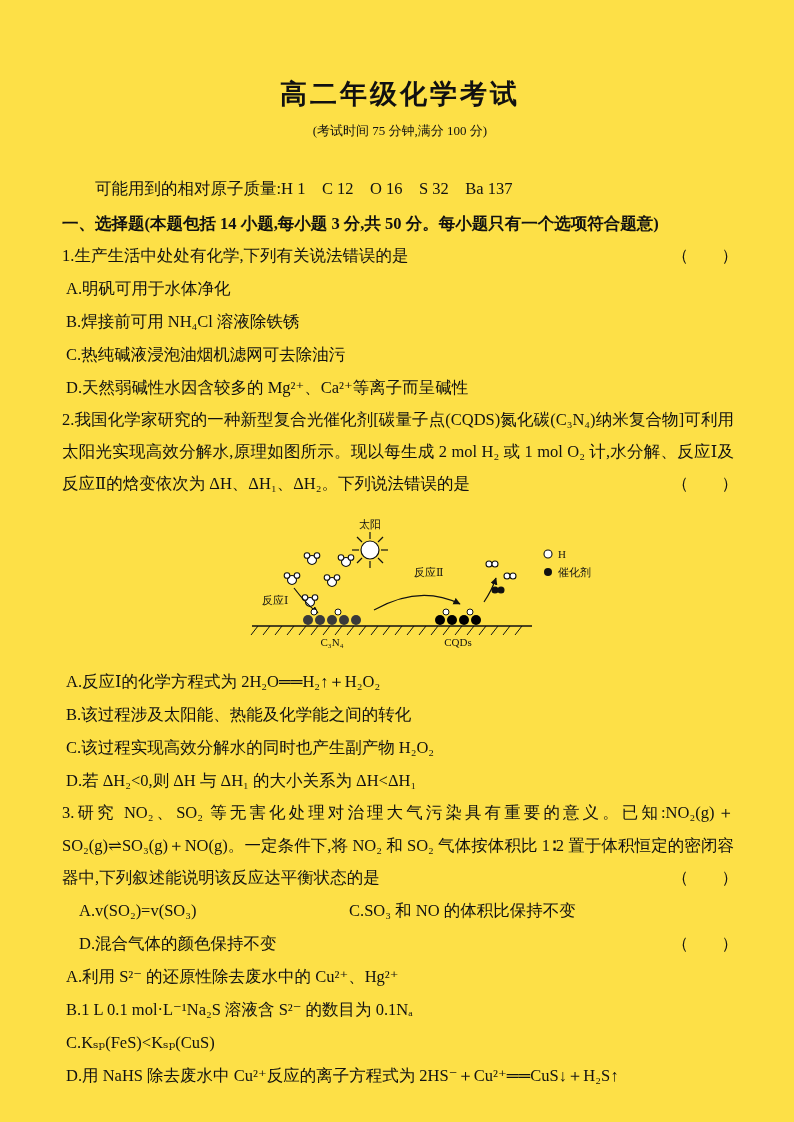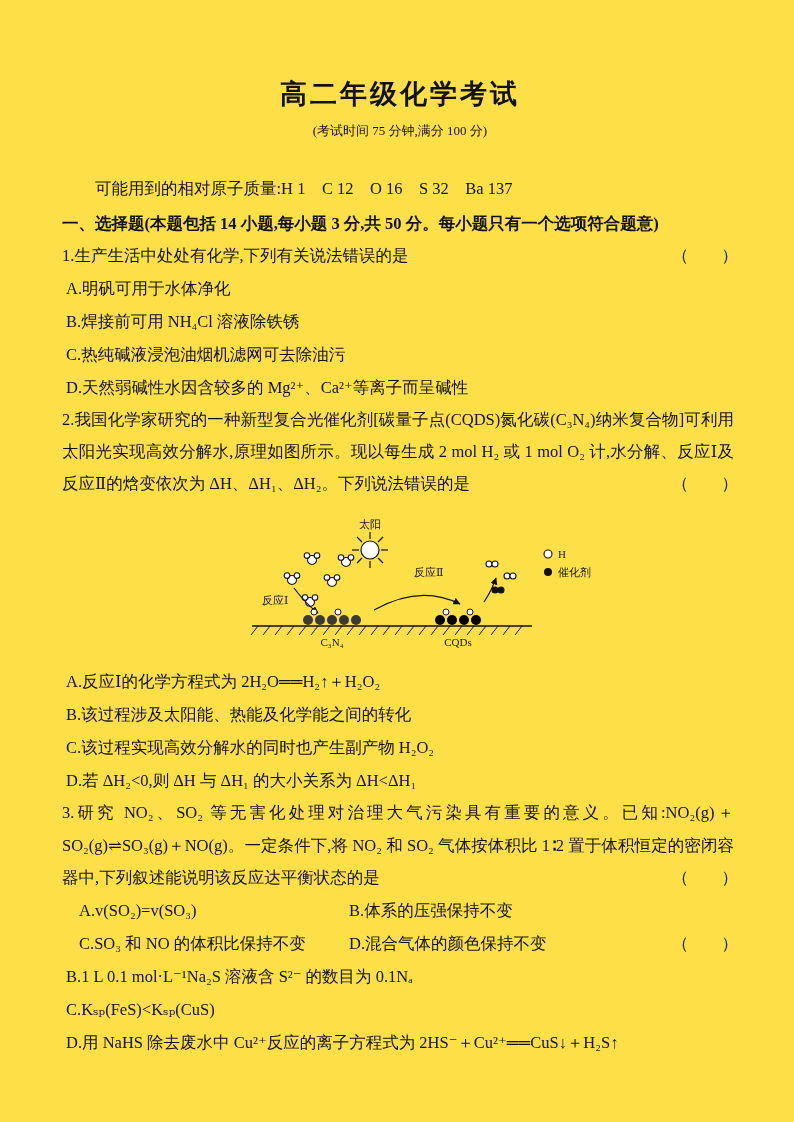--- a/index.html
+++ b/index.html
@@ -166,26 +166,26 @@
     <p class="option">A.反应Ⅰ的化学方程式为 2H₂O══H₂↑＋H₂O₂</p>
     <p class="option">B.该过程涉及太阳能、热能及化学能之间的转化</p>
     <p class="option">C.该过程实现高效分解水的同时也产生副产物 H₂O₂</p>
     <p class="option">D.若 ΔH₂&lt;0,则 ΔH 与 ΔH₁ 的大小关系为 ΔH&lt;ΔH₁</p>
   </div>
 
   <div>
     <p class="stem"><span>3.研究 NO₂、SO₂ 等无害化处理对治理大气污染具有重要的意义。已知:NO₂(g)＋SO₂(g)⇌SO₃(g)＋NO(g)。一定条件下,将 NO₂ 和 SO₂ 气体按体积比 1∶2 置于体积恒定的密闭容器中,下列叙述能说明该反应达平衡状态的是</span><span class="bracket">（　　）</span></p>
     <div class="options-grid">
       <p class="option">A.v(SO₂)=v(SO₃)</p>
-      <p class="option">B.体系的压强保持不变</p>
       <p class="option">C.SO₃ 和 NO 的体积比保持不变</p>
       <p class="option">D.混合气体的颜色保持不变</p>
     </div>
   </div>
 
   <div>
     <p class="stem"><span class="bracket">（　　）</span></p>
+    <p class="option">A.利用 S²⁻ 的还原性除去废水中的 Cu²⁺、Hg²⁺</p>
     <p class="option">B.1 L 0.1 mol·L⁻¹Na₂S 溶液含 S²⁻ 的数目为 0.1Nₐ</p>
     <p class="option">C.Kₛₚ(FeS)&lt;Kₛₚ(CuS)</p>
     <p class="option">D.用 NaHS 除去废水中 Cu²⁺反应的离子方程式为 2HS⁻＋Cu²⁺══CuS↓＋H₂S↑</p>
   </div>
 
 </div>
 
 </body></html>

